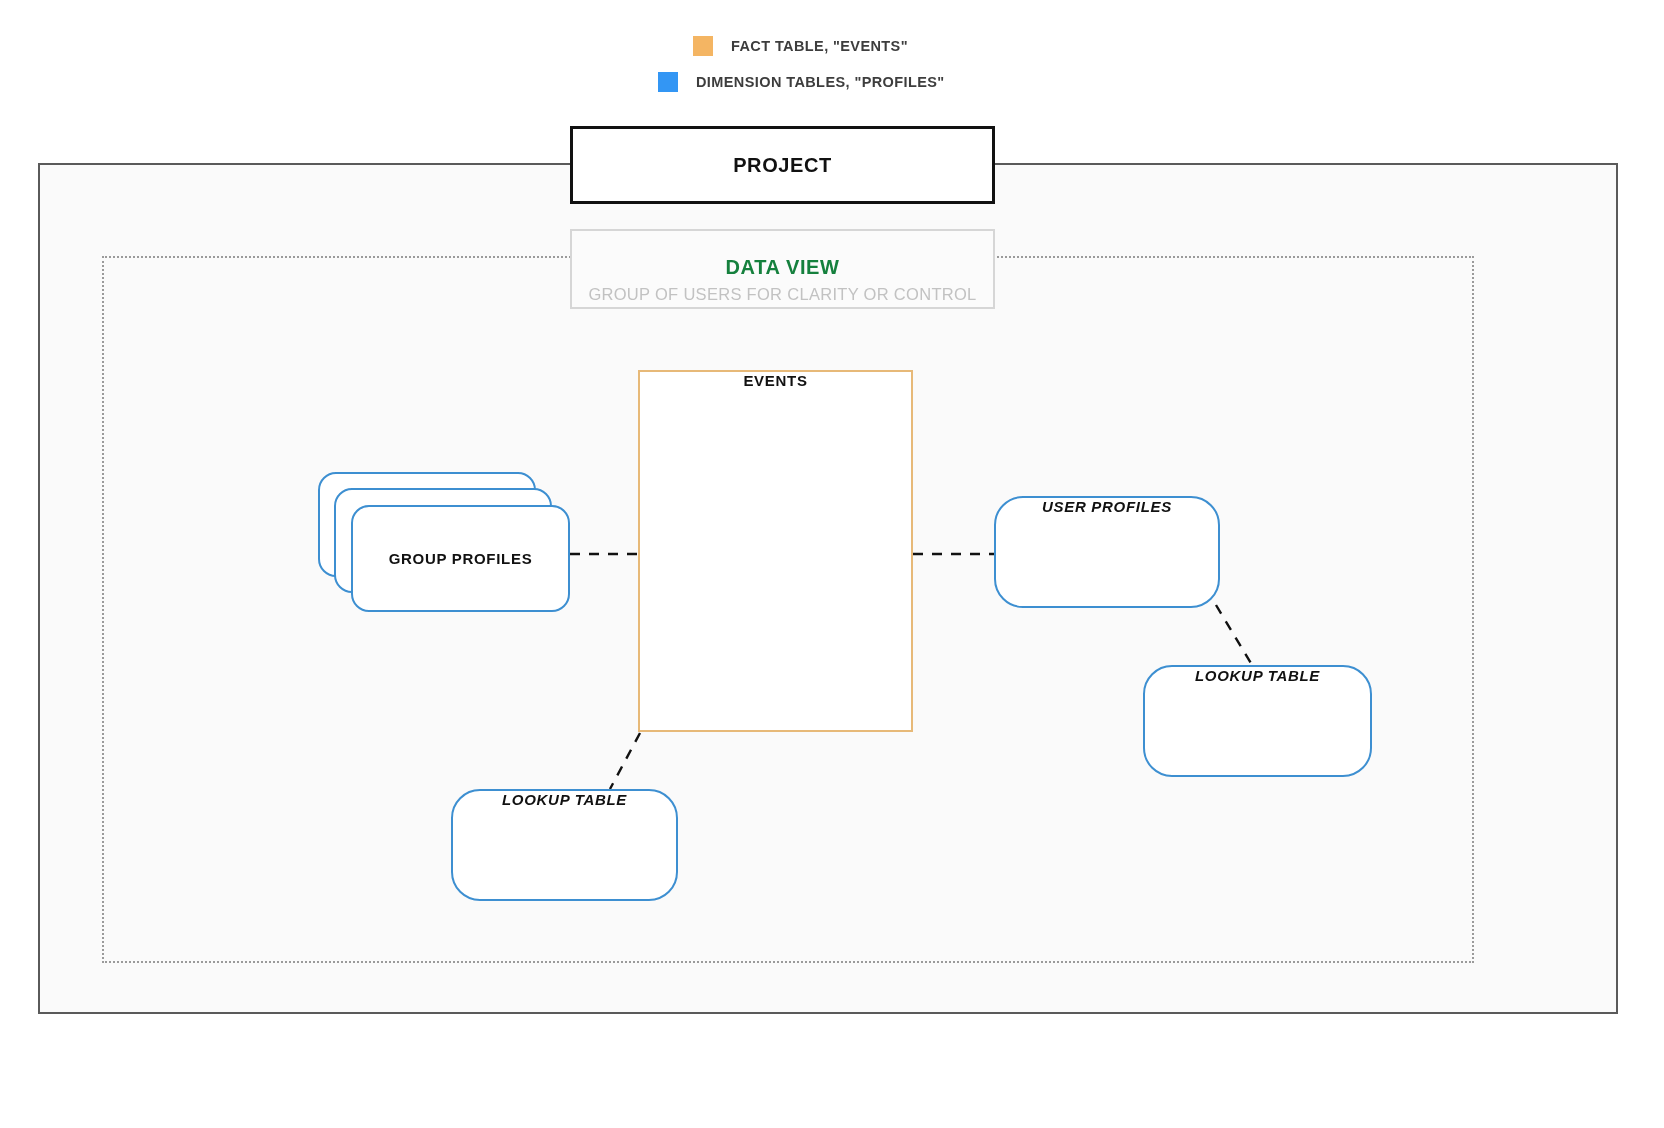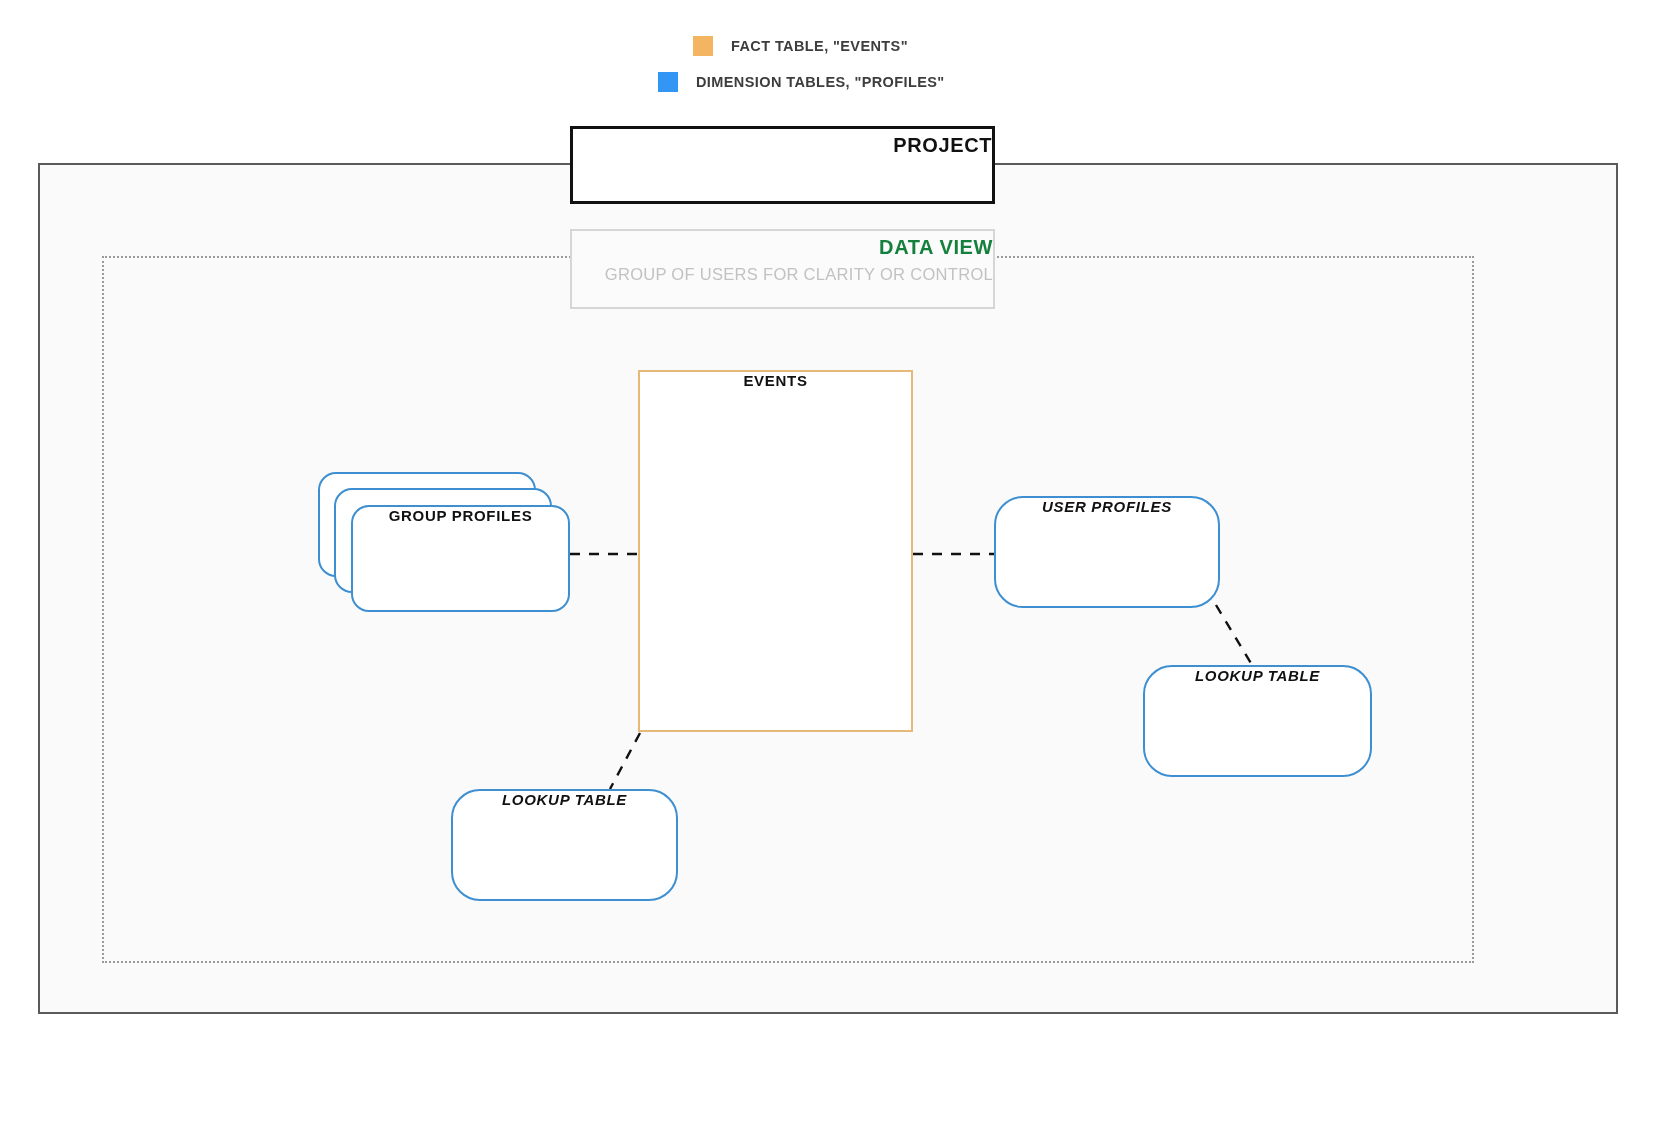--- a/index.html
+++ b/index.html
@@ -65,22 +65,22 @@
     border: 2px dotted #9a9a9a;
     box-sizing: border-box;
     background: transparent;
   }
 
   
   .title-card {
     position: absolute;
     box-sizing: border-box;
     background: #ffffff;
-    text-align: right;
-    padding-top: 4px;
+    text-align: center;
+    padding-top: 24px;
   }
   #project-card {
     left: 570px;
     top: 126px;
     width: 425px;
     height: 78px;
     border: 3px solid #111111;
   }
   #dataview-card {
     left: 570px;
@@ -152,21 +152,21 @@
     border: 2.5px solid #3d8fd1;
     border-radius: 18px;
     width: 218px;
     height: 105px;
   }
   #stack-back   { left: 0px;  top: 0px;  }
   #stack-mid    { left: 16px; top: 16px; }
   #stack-front  {
     left: 33px; top: 33px;
     width: 219px; height: 107px;
-    display: flex; justify-content: center;
+    display: flex; align-items: center; justify-content: center;
   }
 
   #user-profiles-node {
     left: 994px;
     top: 496px;
     width: 226px;
     height: 112px;
   }
   #lookup-left-node {
     left: 451px;

